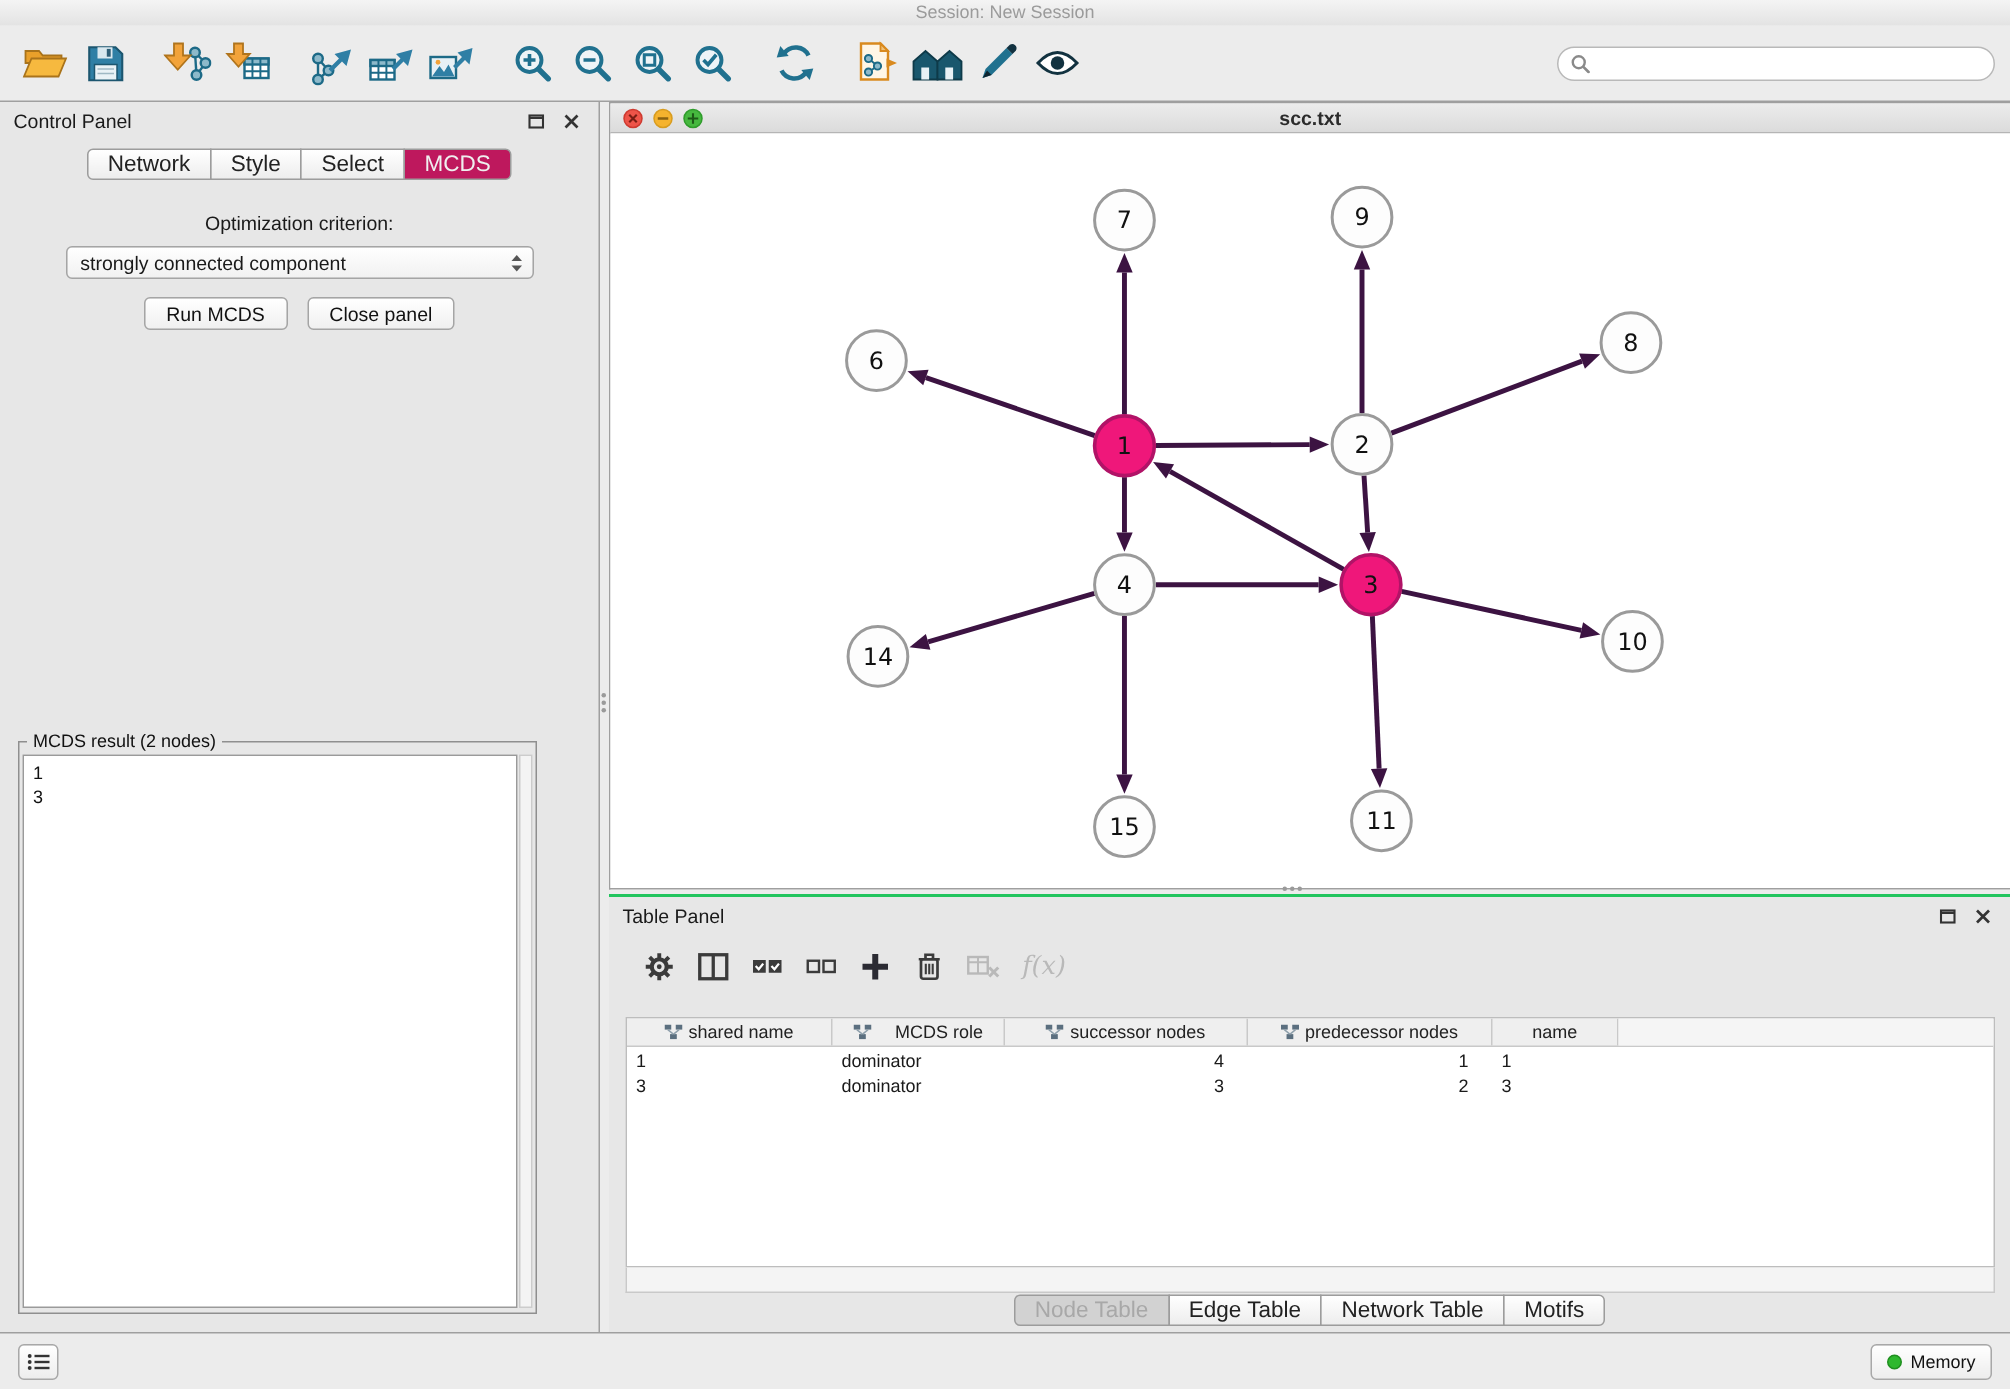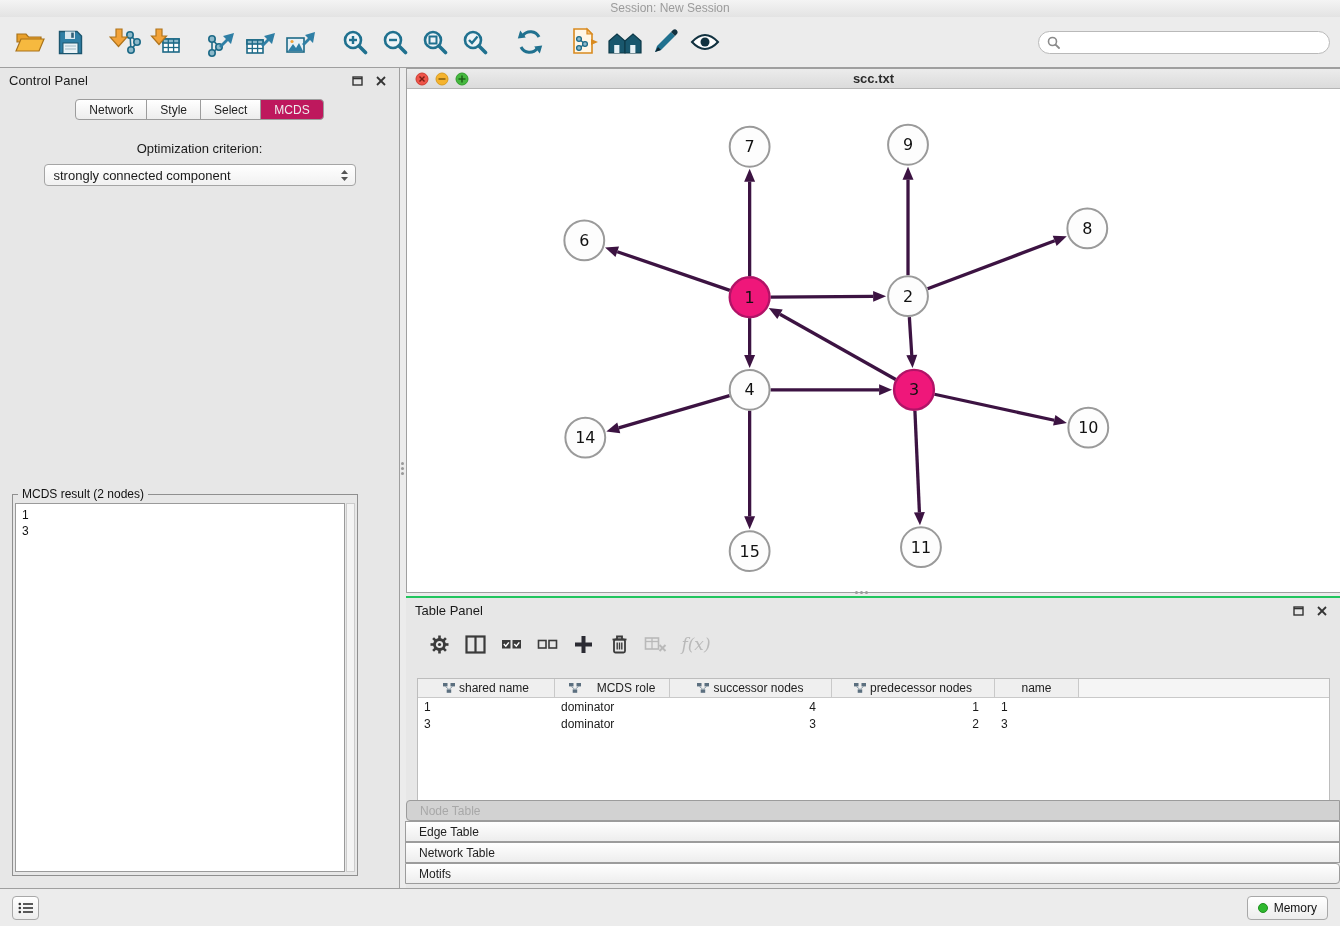--- a/index.html
+++ b/index.html
@@ -15,21 +15,21 @@
   .tb-gap{width:15px;}
   .search-box{margin-left:auto;display:flex;align-items:center;width:292px;height:23px;background:#fff;border:1px solid #b9b9b9;border-radius:12px;padding:0 8px;gap:5px;}
   .search-box input{border:none;outline:none;flex:1;font-size:12px;font-family:inherit;background:transparent;color:#333;}
 
   
   .control-panel{position:absolute;top:68px;left:0;width:400px;bottom:38px;background:#e7e7e7;border-right:1px solid #9f9f9f;}
   .panel-head{height:25px;display:flex;align-items:center;padding:0 9px;font-size:13px;color:#1a1a1a;gap:6px;}
   .panel-head .spacer{flex:1;}
   .icon-btn{background:none;border:none;width:18px;height:18px;display:flex;align-items:center;justify-content:center;cursor:pointer;padding:0;}
   .cp-tabs{display:flex;justify-content:center;margin-top:6px;}
-  .tab{height:21px;padding:0 13px;font-size:12px;background:linear-gradient(#ffffff,#ededed);border:1px solid #9c9c9c;margin-left:-1px;display:flex;align-items:center;color:#222;cursor:pointer;font-family:inherit;}
+  .tab{height:21px;padding:0 13px;font-size:15px;background:linear-gradient(#ffffff,#ededed);border:1px solid #9c9c9c;margin-left:-1px;display:flex;align-items:center;color:#222;cursor:pointer;font-family:inherit;}
   .tab:first-child{border-radius:4px 0 0 4px;margin-left:0;}
   .tab:last-child{border-radius:0 4px 4px 0;}
   .tab.active{background:#be185d;color:#efefef;}
   .opt-label{text-align:center;margin-top:21px;font-size:13px;}
   .dropdown{margin:8px auto 0;width:312px;height:22px;background:linear-gradient(#ffffff,#f1f1f1);border:1px solid #a5a5a5;border-radius:4px;display:flex;align-items:center;padding:0 6px 0 9px;font-size:13px;cursor:pointer;}
   .dropdown .dd-label{flex:1;white-space:nowrap;overflow:hidden;}
   .btn-row{display:flex;justify-content:center;gap:13px;margin-top:12px;}
   .pbtn{height:22px;padding:0 14px;border:1px solid #a5a5a5;border-radius:4px;background:linear-gradient(#ffffff,#f0f0f0);font-size:13px;font-family:inherit;cursor:pointer;color:#111;}
   .result-group{position:absolute;left:12px;top:426px;width:346px;height:382px;border:1px solid #8f8f8f;}
   .result-title{position:absolute;top:-8px;left:5px;background:#e7e7e7;padding:0 4px;font-size:12px;color:#111;}
@@ -51,21 +51,21 @@
   .fx-label{font-family:"DejaVu Serif","Liberation Serif",serif;font-style:italic;font-size:17px;color:#b9b9b9;}
   .tgrid{position:absolute;left:11px;right:10px;top:80px;bottom:43px;background:#fff;border:1px solid #bdbdbd;overflow:hidden;}
   .tgrid-head{display:flex;height:19px;background:#efefef;border-bottom:1px solid #c9c9c9;}
   .th{display:flex;align-items:center;justify-content:center;gap:4px;font-size:12px;color:#222;border-right:1px solid #c9c9c9;overflow:hidden;white-space:nowrap;}
   .th.cfill{border-right:none;background:#f5f5f5;flex:1;}
   .c0{width:137px;}.c1{width:115px;gap:16px;}.c2{width:162px;}.c3{width:163px;}.c4{width:84px;}
   .trow{display:flex;height:17px;font-size:12px;align-items:center;cursor:default;}
   .td{padding:0 6px;overflow:hidden;white-space:nowrap;}
   .td.num{text-align:right;padding-right:16px;}
   .tp-hscroll{position:absolute;left:11px;right:10px;bottom:26px;height:17px;background:#f4f4f4;border:1px solid #c9c9c9;border-top:none;}
-  .tp-tabs{position:absolute;left:0;right:0;bottom:4px;display:flex;justify-content:center;flex-direction:column;}
+  .tp-tabs{position:absolute;left:0;right:0;bottom:4px;display:flex;justify-content:center;}
   .tp-tabs .tab.active{background:#d2d2d2;color:#a8a8a8;}
 
   
   .statusbar{position:absolute;left:0;right:0;bottom:0;height:38px;border-top:1px solid #9f9f9f;background:#ececec;display:flex;align-items:center;padding:0 12px;}
   .sb-left-btn{width:27px;height:24px;border:1px solid #a8a8a8;border-radius:4px;background:linear-gradient(#ffffff,#ededed);display:flex;align-items:center;justify-content:center;cursor:pointer;}
   .memory-btn{margin-left:auto;height:24px;border:1px solid #a8a8a8;border-radius:4px;background:linear-gradient(#ffffff,#ededed);display:flex;align-items:center;gap:6px;padding:0 10px;font-size:12px;cursor:pointer;font-family:inherit;color:#111;}
   .mem-dot{width:10px;height:10px;border-radius:50%;background:#2eb82e;border:1px solid #1f8f1f;}
 
   .v-grip{position:absolute;left:401px;top:462px;width:3px;height:3px;background:#9a9a9a;border-radius:50%;box-shadow:0 5px 0 #9a9a9a,0 10px 0 #9a9a9a;cursor:col-resize;}
   .h-grip{position:absolute;left:855px;top:591px;width:3px;height:3px;background:#9a9a9a;border-radius:50%;box-shadow:5px 0 0 #9a9a9a,10px 0 0 #9a9a9a;cursor:row-resize;}
@@ -274,20 +274,24 @@
   <div class="opt-label">Optimization criterion:</div>
 
   <div class="dropdown">
     <span class="dd-label">strongly connected component</span>
     <svg width="9" height="13" viewBox="0 0 9 13">
       <polygon points="4.5,1 8,5 1,5" fill="#555"></polygon>
       <polygon points="1,8 8,8 4.5,12" fill="#555"></polygon>
     </svg>
   </div>
 
+  <div class="btn-row">
+    <button class="pbtn">Run MCDS</button>
+    <button class="pbtn">Close panel</button>
+  </div>
 
   <div class="result-group">
     <span class="result-title">MCDS result (2 nodes)</span>
     <div class="result-inner">1
 3</div>
     <div class="result-scroll"></div>
   </div>
 </div>
 
 <div class="network-window">

